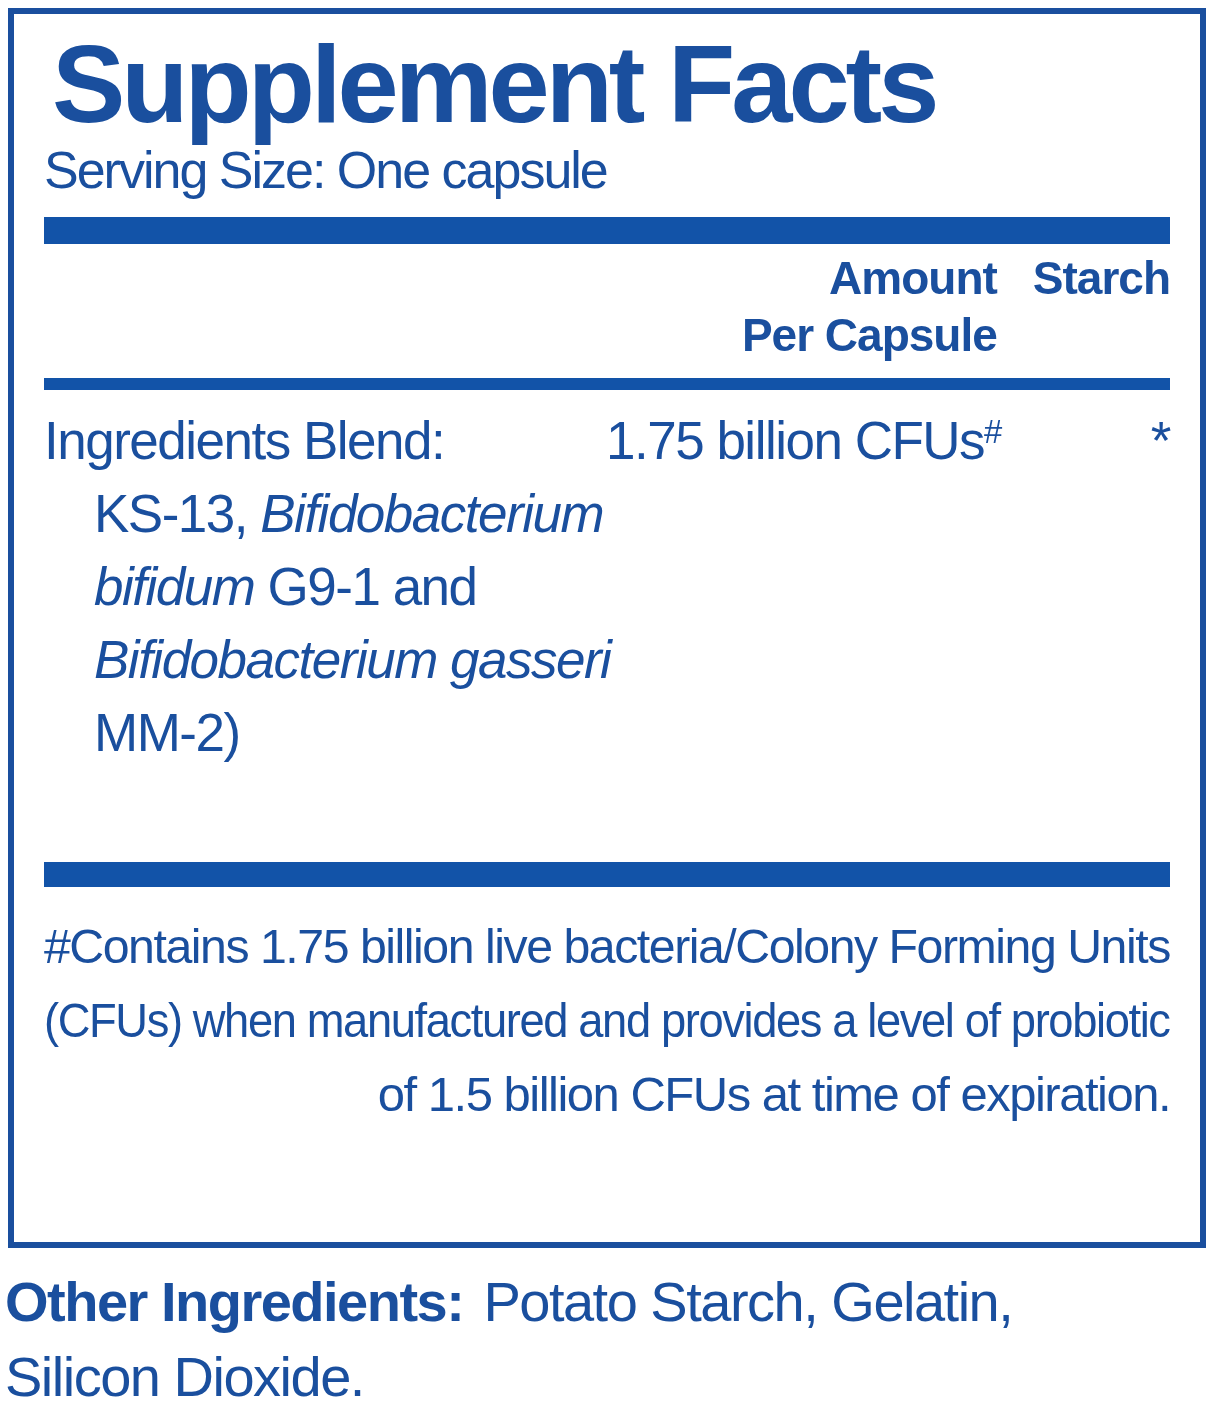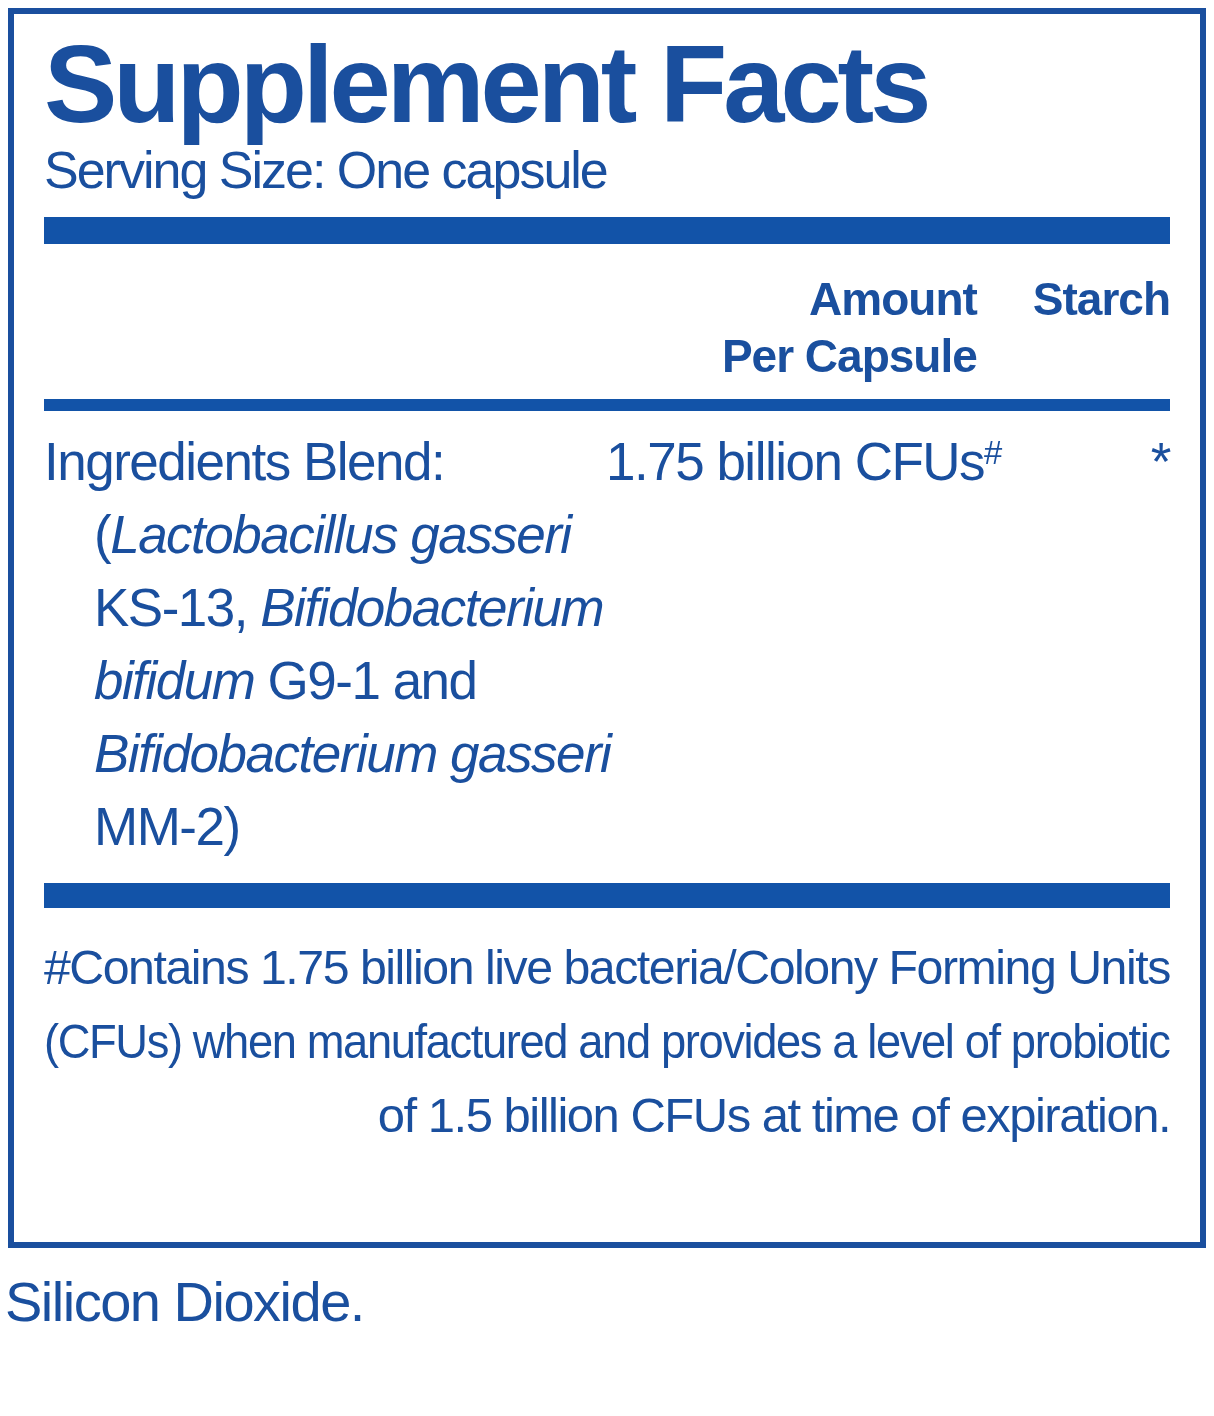--- a/index.html
+++ b/index.html
@@ -29,20 +29,21 @@
     padding: 0 30px;
     position: relative;
   }
   .title {
     margin-top: 12px;
     font-size: 110px;
     font-weight: bold;
     letter-spacing: -4px;
     line-height: 115px;
     white-space: nowrap;
+    margin-left: 8px;
   }
   .serving {
     font-size: 52px;
     letter-spacing: -2px;
     line-height: 58px;
     white-space: nowrap;
   }
   .bar {
     background: #1253a8;
   }
@@ -52,24 +53,24 @@
   }
   .bar.mid {
     height: 12px;
     margin-top: 14px;
   }
   .bar.thick2 {
     height: 25px;
     margin-top: 8px;
   }
   .headers {
-    margin-top: 27px;
+    margin-top: 6px;
     display: flex;
     justify-content: flex-end;
-    gap: 56px;
+    gap: 36px;
     font-weight: bold;
     font-size: 46px;
     line-height: 57px;
     letter-spacing: -1px;
     text-align: right;
     white-space: nowrap;
   }
   .nutrient-row {
     position: relative;
     margin-top: 14px;
@@ -151,21 +152,20 @@
       <div>
         <div>Starch</div>
       </div>
     </div>
 
     <div class="bar mid"></div>
 
     <div class="nutrient-row">
       <div>Ingredients Blend:</div>
       <div>
-          <div class="blend-line"><span>(</span><span class="it">Lactobacillus gasseri</span></div>
           <div class="blend-line"><span>KS-13, </span><span class="it">Bifidobacterium</span></div>
           <div class="blend-line"><span class="it">bifidum</span><span> G9-1 and</span></div>
           <div class="blend-line"><span class="it">Bifidobacterium gasseri</span></div>
           <div class="blend-line"><span>MM-2)</span></div>
         </div>
       <div class="amount-cell">
         <span>1.75 billion CFUs</span><sup>#</sup>
       </div>
       <div class="dv-cell">*</div>
     </div>
@@ -175,14 +175,17 @@
     <div class="footnotes">
       <div class="fn-line" style="transform: scaleX(0.985127);">#Contains 1.75 billion live bacteria/Colony Forming Units</div>
       <div class="fn-line" style="transform: scaleX(0.924466);">(CFUs) when manufactured and provides a level of probiotic</div>
       <div class="fn-line">of 1.5 billion CFUs at time of expiration.</div>
     </div>
 
   </div>
 </div>
 
 <div class="other">
+  <div>
+    <span class="lbl">Other Ingredients:</span><span class="rest">Potato Starch, Gelatin,</span>
+  </div>
   <div>Silicon Dioxide.</div>
 </div>
 
 </body></html>

